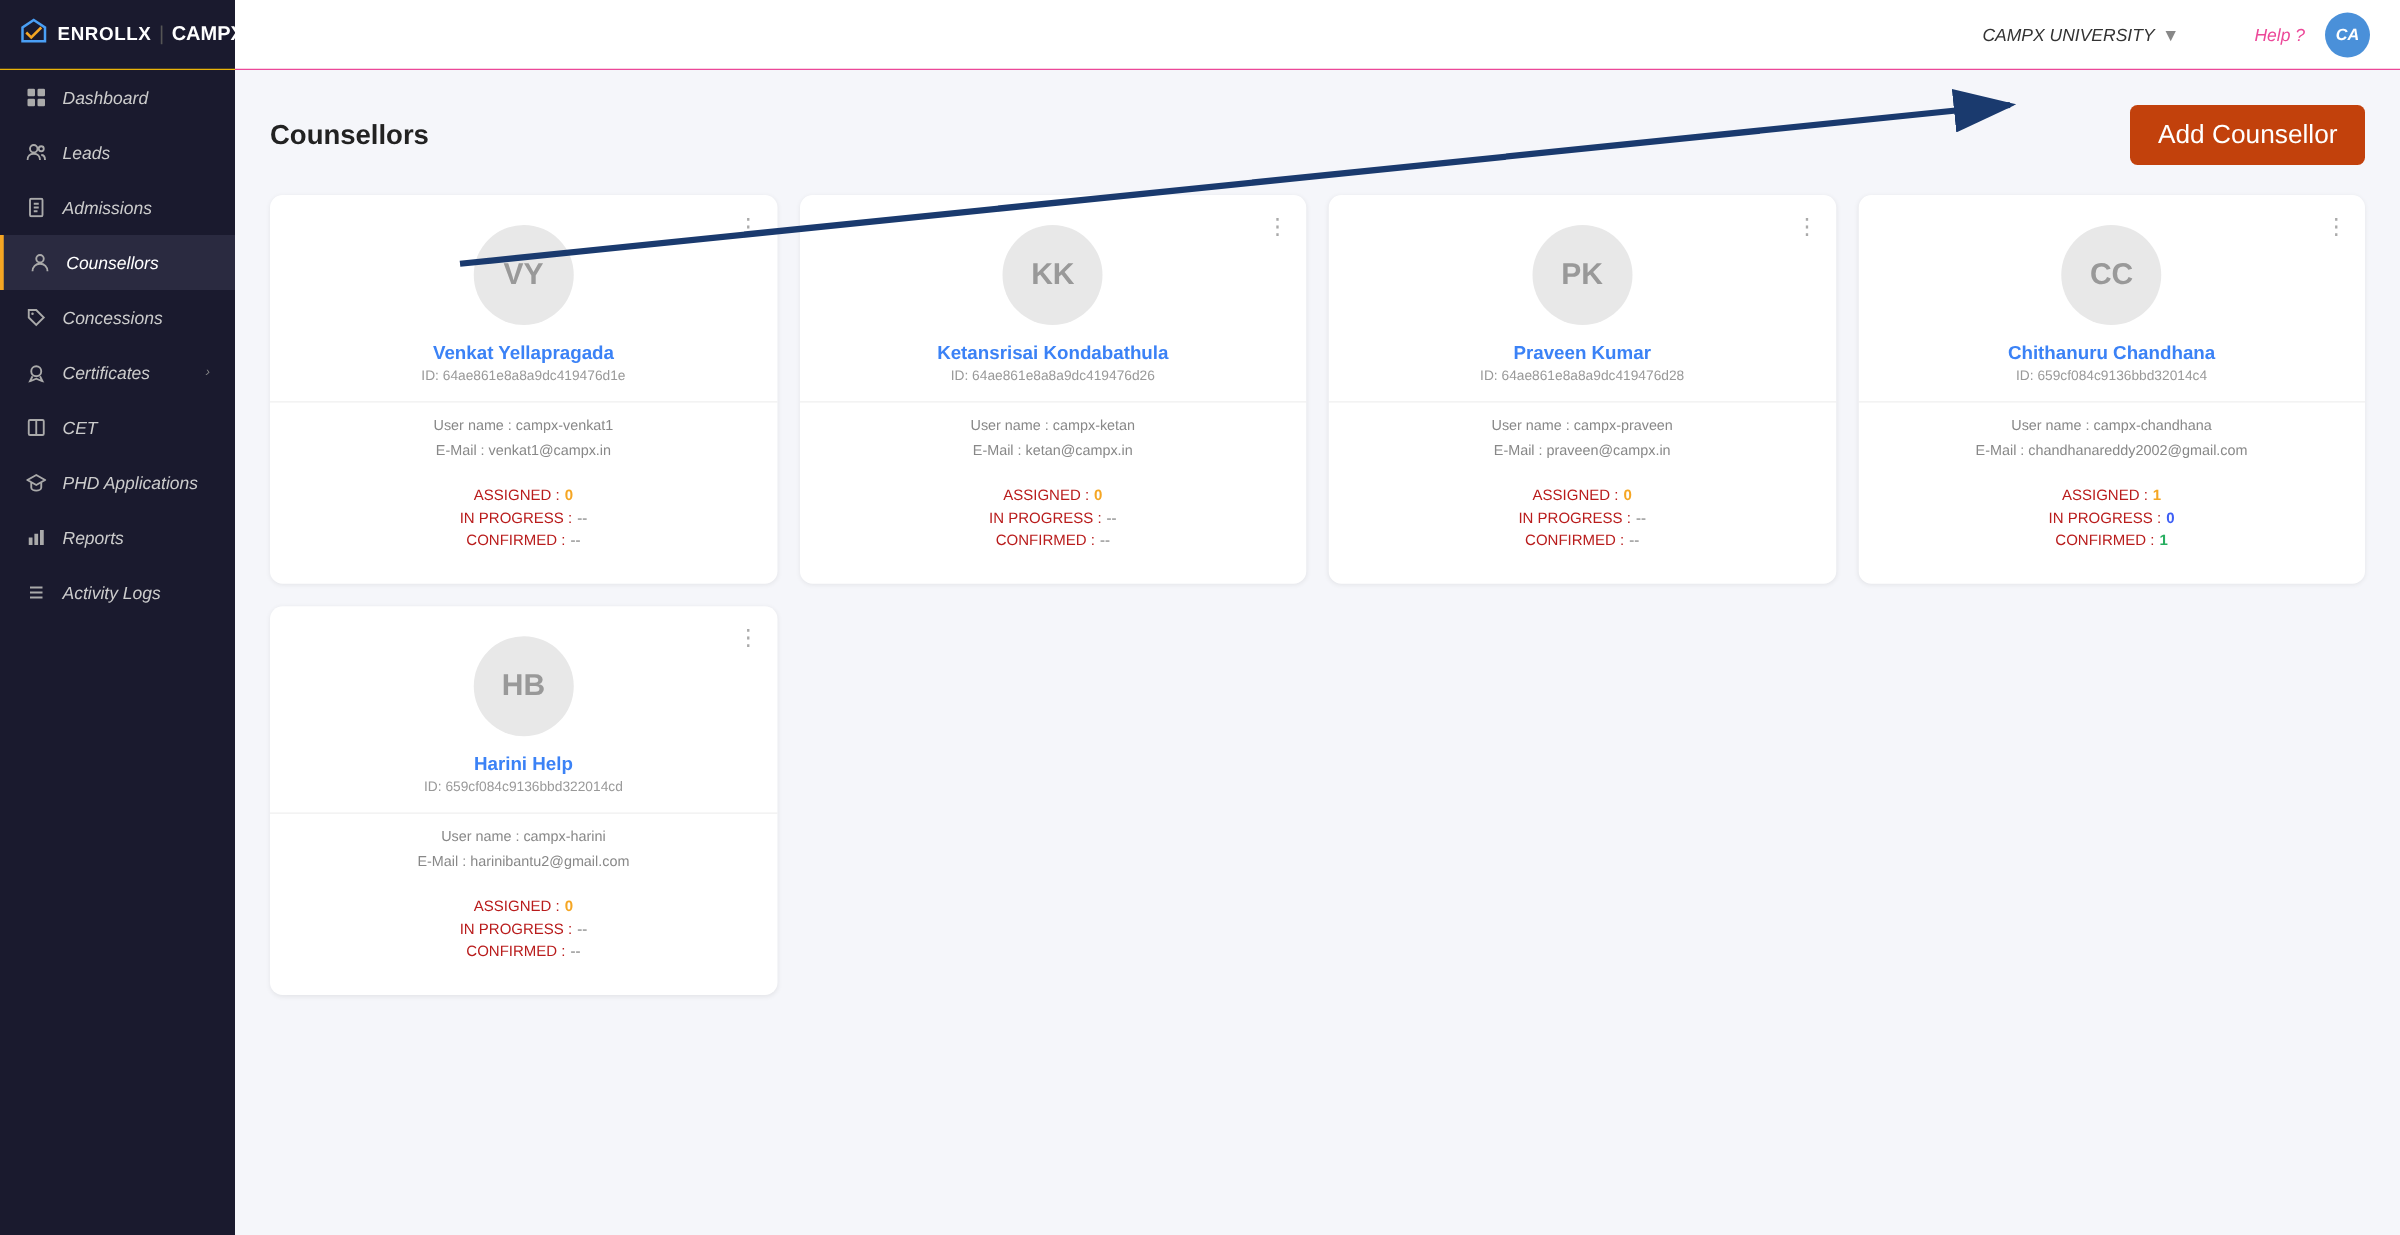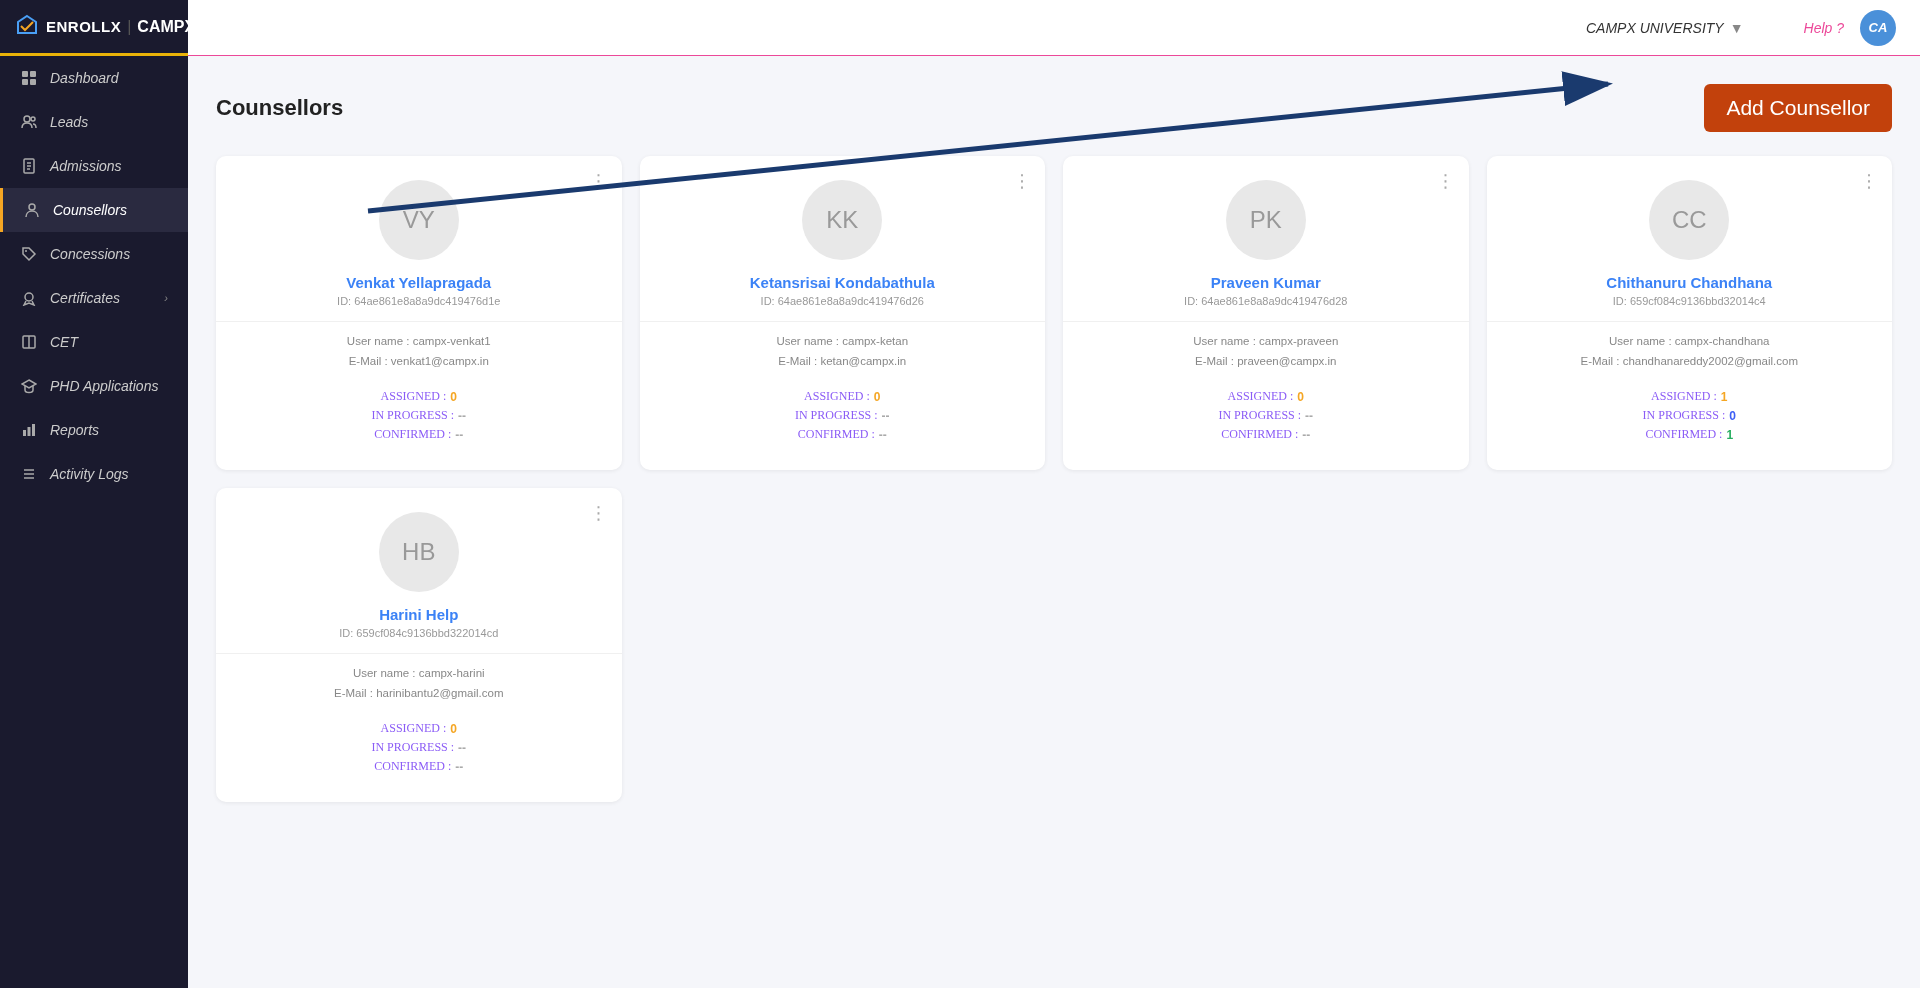--- a/index.html
+++ b/index.html
@@ -13,21 +13,21 @@
       display: flex;
       flex-direction: column;
       flex-shrink: 0;
       height: 100%;
     }
     .sidebar-logo {
       display: flex;
       align-items: center;
       padding: 14px 16px;
       background: #1a1a2e;
-      border-bottom: 3px solid #eab308;
+      border-bottom: 1px solid #eab308;
       height: 56px;
     }
     .logo-text {
       font-size: 15px;
       font-weight: 700;
       color: #fff;
       letter-spacing: 0.5px;
     }
     .logo-divider {
       color: #888;
@@ -168,21 +168,21 @@
     }
     .avatar-circle {
       width: 80px;
       height: 80px;
       border-radius: 50%;
       background: #e8e8e8;
       display: flex;
       align-items: center;
       justify-content: center;
       font-size: 24px;
-      font-weight: 400;
+      font-weight: 700;
       color: #999;
       margin-bottom: 14px;
     }
     .counsellor-name {
       font-size: 15px;
       font-weight: 600;
       color: #3b82f6;
       text-align: left;
       margin-bottom: 4px;
     }
@@ -207,21 +207,21 @@
       gap: 4px;
     }
     .stat-row {
       display: flex;
       align-items: center;
       justify-content: center;
       font-size: 12px;
       color: #555;
       gap: 4px;
     }
-    .stat-label { color: #8b5cf6; font-family: Liberation Serif, serif; }
+    .stat-label { color: #b91c1c; }
     .stat-value { font-weight: 600; }
     .stat-value.orange { color: #f5a623; }
     .stat-value.blue { color: #3d5ef5; }
     .stat-value.green { color: #27ae60; }
     .stat-value.dash { color: #aaa; }
     .card-user-info {
       width: 100%;
       padding: 10px 0 4px 0;
       text-align: center;
       font-size: 11.5px;

